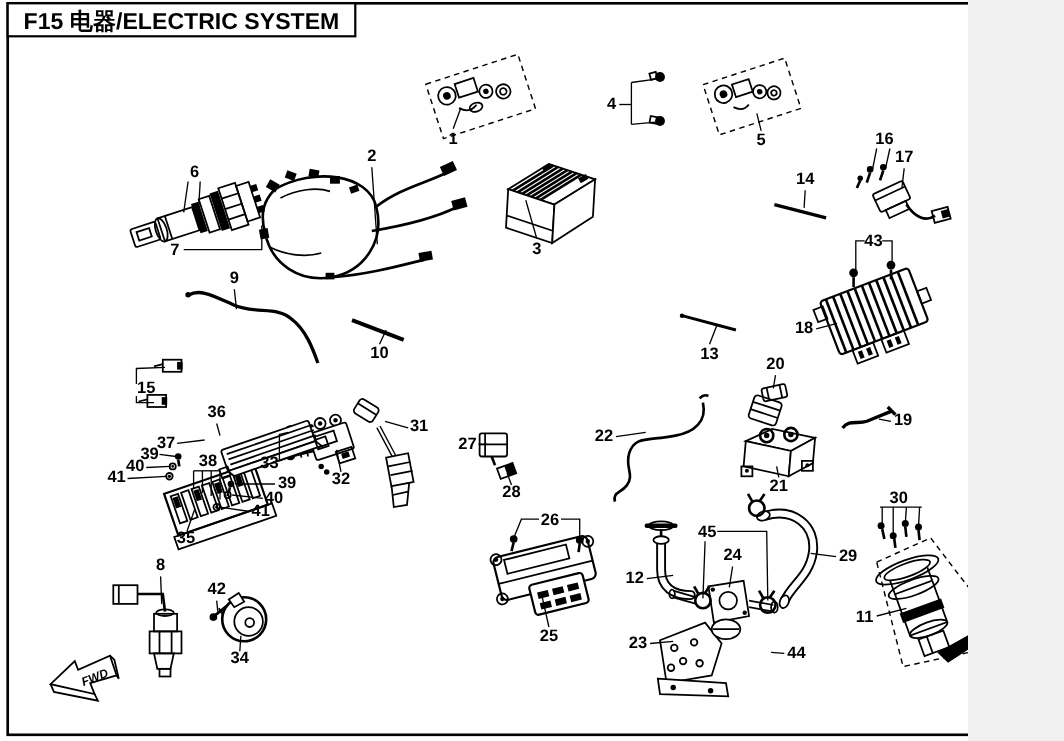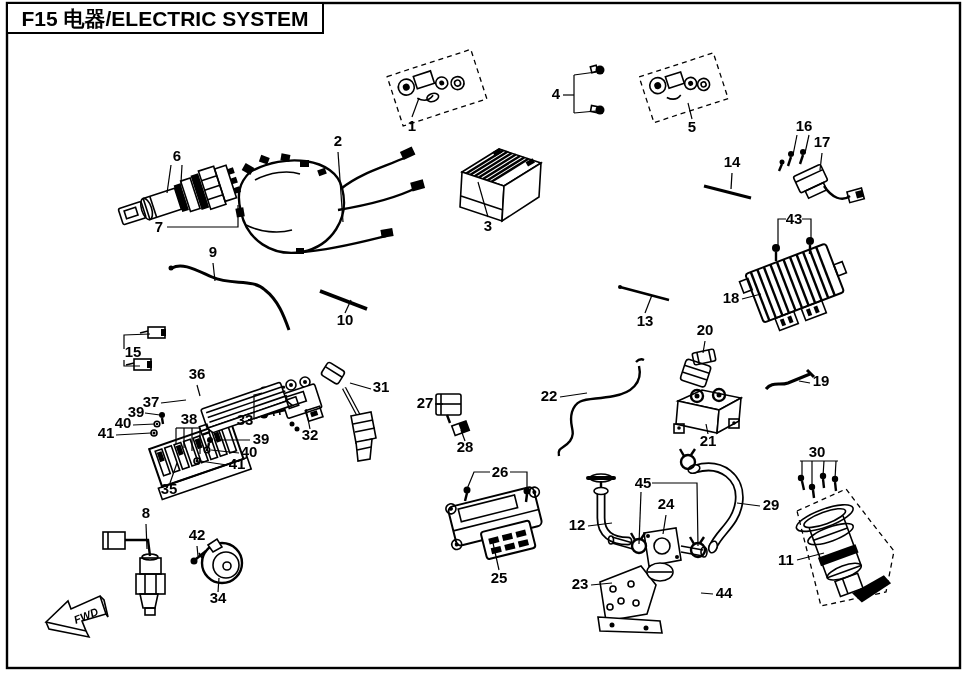--- a/index.html
+++ b/index.html
@@ -1,16 +1,16 @@
 <!DOCTYPE html>
 <html><head>
 <meta charset="utf-8">
 <style>
   html,body{margin:0;padding:0;background:#f0f0f0;}
-  .page{position:relative;width:967px;height:674px;background:#ffffff;overflow:hidden;
+  .page{position:relative;width:880px;height:674px;background:#ffffff;overflow:hidden;
         font-family:"Liberation Sans",sans-serif;text-align:right;}
   svg{position:absolute;left:0;top:0;}
   .s{stroke:#000;fill:none;stroke-width:1.6;}
   .s2{stroke:#000;fill:none;stroke-width:2.4;}
   .s3{stroke:#000;fill:none;stroke-width:3;}
   .f{fill:#000;stroke:none;}
   .wf{fill:#fff;stroke:#000;stroke-width:1.6;}
   .wf2{fill:#fff;stroke:#000;stroke-width:2;}
   .dash{stroke:#000;fill:none;stroke-width:1.3;stroke-dasharray:5 4;}
   .tube{stroke:#000;fill:none;stroke-width:9;stroke-linecap:round;}

